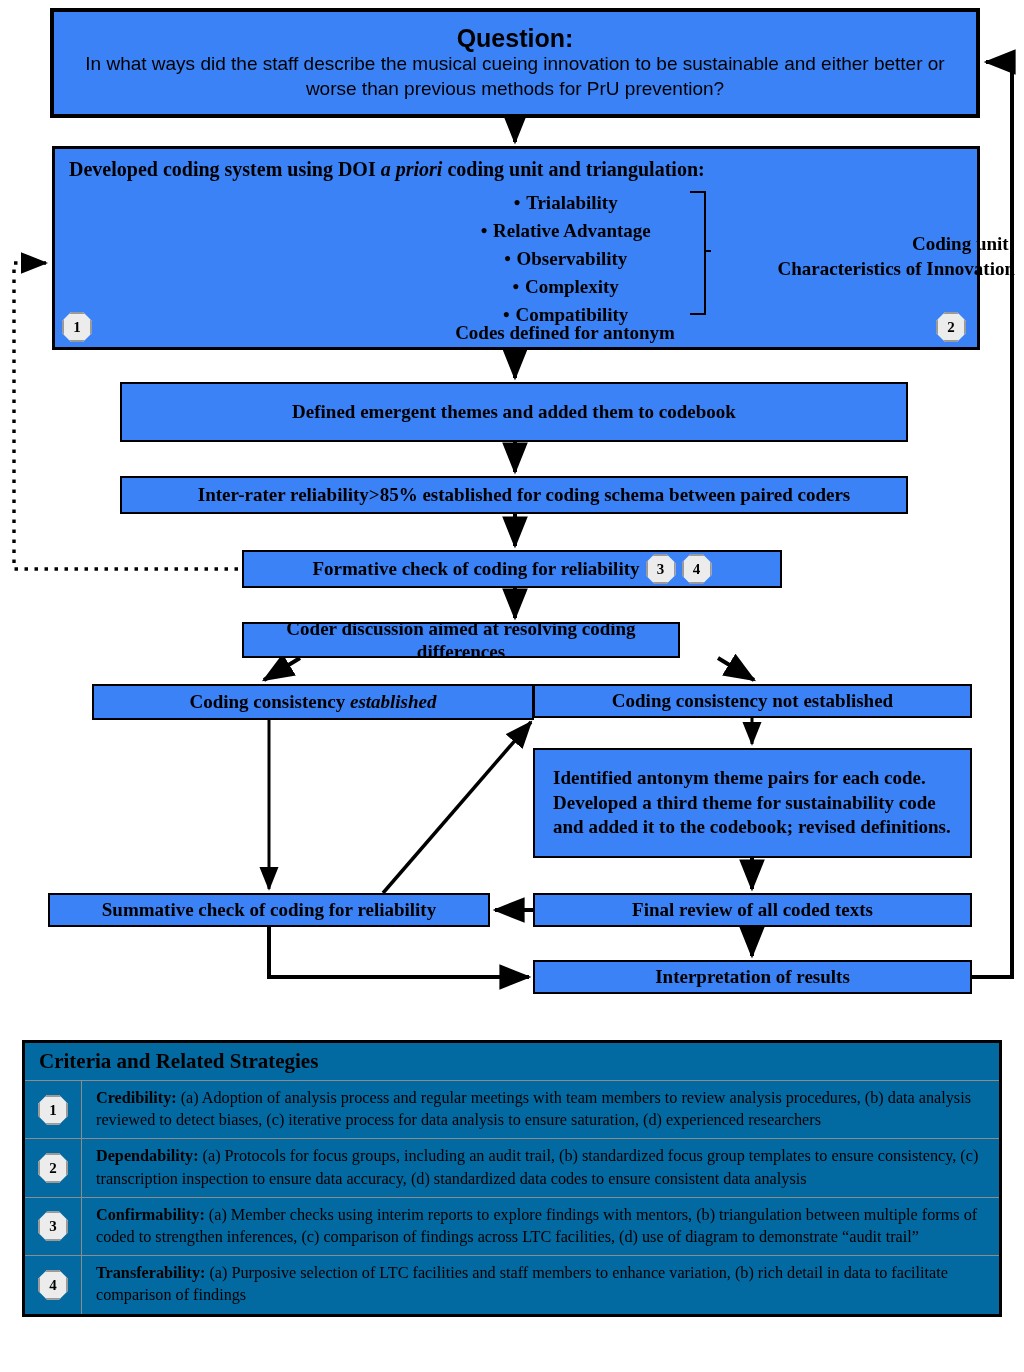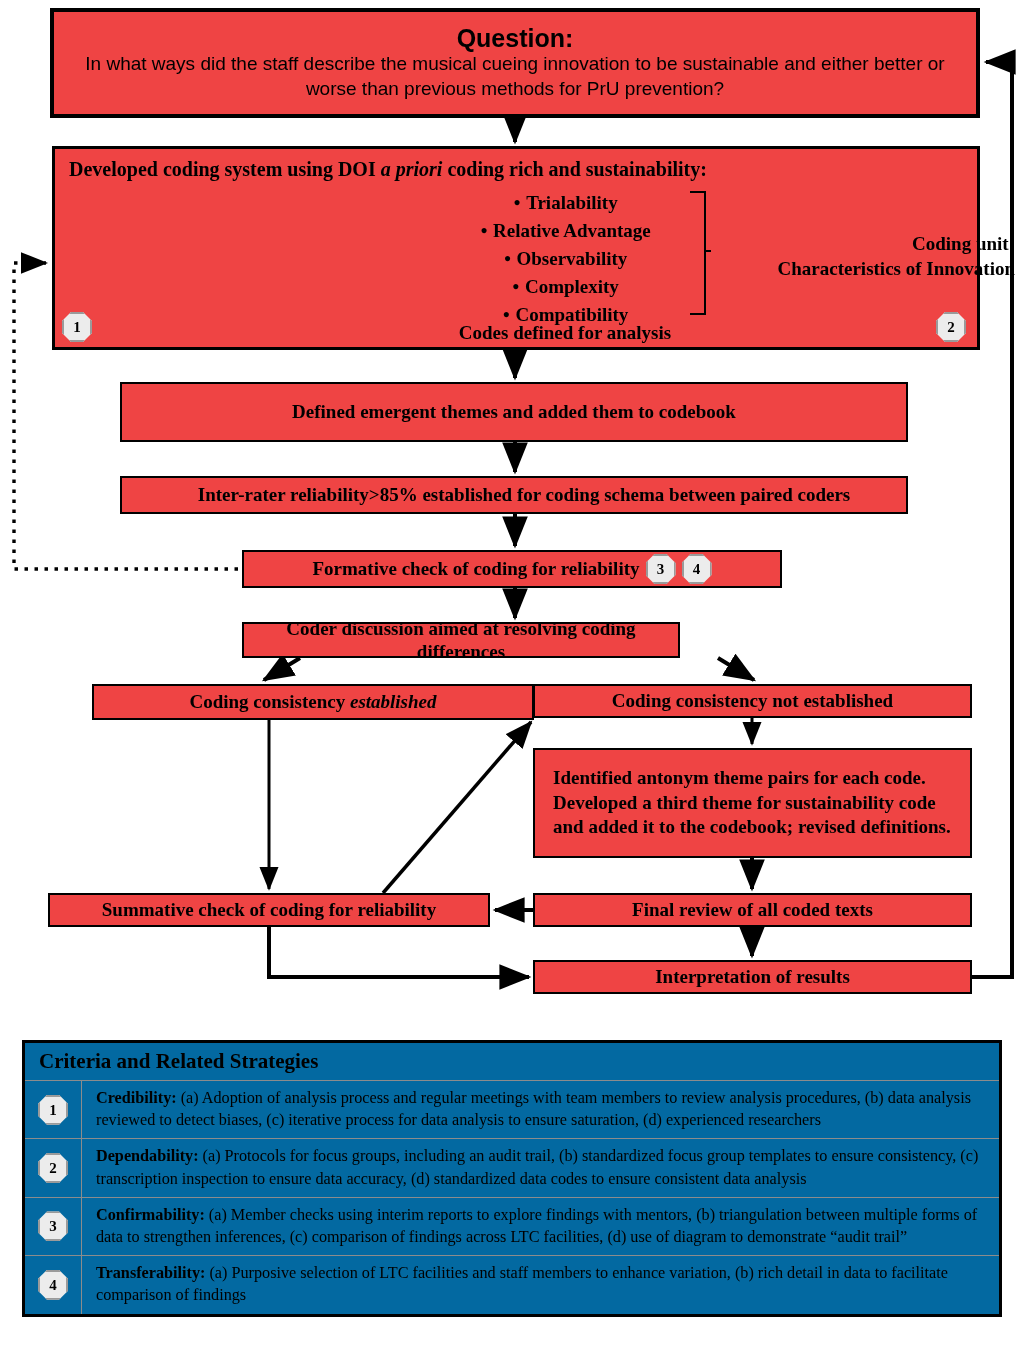--- a/index.html
+++ b/index.html
@@ -1,20 +1,20 @@
 <!DOCTYPE html>
 <html><head>
 <meta charset="utf-8">
 <style>
   html,body{margin:0;padding:0;background:#ffffff;}
   body{font-family:"Liberation Serif","DejaVu Serif",serif;color:#000;}
   #page{position:relative;width:1024px;height:1372px;overflow:hidden;background:#fff;}
 
   
-  .box{position:absolute;box-sizing:border-box;background:#ef4444;border:2px solid #000;
+  .box{position:absolute;box-sizing:border-box;background:#3b82f6;border:2px solid #000;
        display:flex;align-items:center;justify-content:center;text-align:center;
        font-weight:bold;line-height:1.22;}
   .box.thick{border-width:4px;}
   .box.thin{border-width:2px;}
   .box .pad{padding:2px 8px;width:100%;}
 
   
   #question-box{left:50px;top:8px;width:930px;height:110px;border:4px solid #000;
       flex-direction:column;justify-content:center;}
   #question-box .q-title{font-size:25px;font-weight:bold;line-height:1.1;
@@ -134,38 +134,38 @@
 
     <path d="M238,569 L14,569 L14,263 L46,263" fill="none" stroke="#000" stroke-width="3.4" stroke-dasharray="3.5 6.5" stroke-linecap="butt" marker-end="url(#ah)"></path>
   </svg>
 
   <div class="box thick" id="question-box">
     <div class="q-title">Question:</div>
     <div class="q-text">In what ways did the staff describe the musical cueing innovation to be sustainable and either better or worse than previous methods for PrU prevention?</div>
   </div>
 
   <div class="box" id="coding-box">
-    <div class="hdr"><span>Developed coding system using DOI </span><i>a priori</i><span> coding rich and sustainability:</span></div>
+    <div class="hdr"><span>Developed coding system using DOI </span><i>a priori</i><span> coding unit and triangulation:</span></div>
 
     <div id="bullets">
       <div><span class="dot">•</span><span>Trialability</span></div>
       <div><span class="dot">•</span><span>Relative Advantage</span></div>
       <div><span class="dot">•</span><span>Observability</span></div>
       <div><span class="dot">•</span><span>Complexity</span></div>
       <div><span class="dot">•</span><span>Compatibility</span></div>
     </div>
 
     <div id="brace"></div>
 
     <div id="coding-unit">
       <div>Coding unit:</div>
       <div>Characteristics of Innovation</div>
     </div>
 
-    <div id="codes-defined">Codes defined for analysis</div>
+    <div id="codes-defined">Codes defined for antonym</div>
   </div>
   <span class="octa abs" id="badge1">1</span>
   <span class="octa abs" id="badge2">2</span>
 
   <div class="box thin" id="revised-box">
     <div class="pad">
       <div>Defined emergent themes and added them to codebook</div>
     </div>
   </div>
 
@@ -223,21 +223,21 @@
       <div class="tc-badge">
         <span class="octa">2</span>
       </div>
       <div class="tc-text"><b>Dependability:</b><span> (a) Protocols for focus groups, including an audit trail, (b) standardized focus group templates to ensure consistency, (c) transcription inspection to ensure data accuracy, (d) standardized data codes to ensure consistent data analysis</span></div>
     </div>
 
     <div class="trow">
       <div class="tc-badge">
         <span class="octa">3</span>
       </div>
-      <div class="tc-text"><b>Confirmability:</b><span> (a) Member checks using interim reports to explore findings with mentors, (b) triangulation between multiple forms of data to strengthen inferences, (c) comparison of findings across LTC facilities, (d) use of diagram to demonstrate “audit trail”</span></div>
+      <div class="tc-text"><b>Confirmability:</b><span> (a) Member checks using interim reports to explore findings with mentors, (b) triangulation between multiple forms of coded to strengthen inferences, (c) comparison of findings across LTC facilities, (d) use of diagram to demonstrate “audit trail”</span></div>
     </div>
 
     <div class="trow">
       <div class="tc-badge">
         <span class="octa">4</span>
       </div>
       <div class="tc-text"><b>Transferability:</b><span> (a) Purposive selection of LTC facilities and staff members to enhance variation, (b) rich detail in data to facilitate comparison of findings</span></div>
     </div>
   </div>
 

